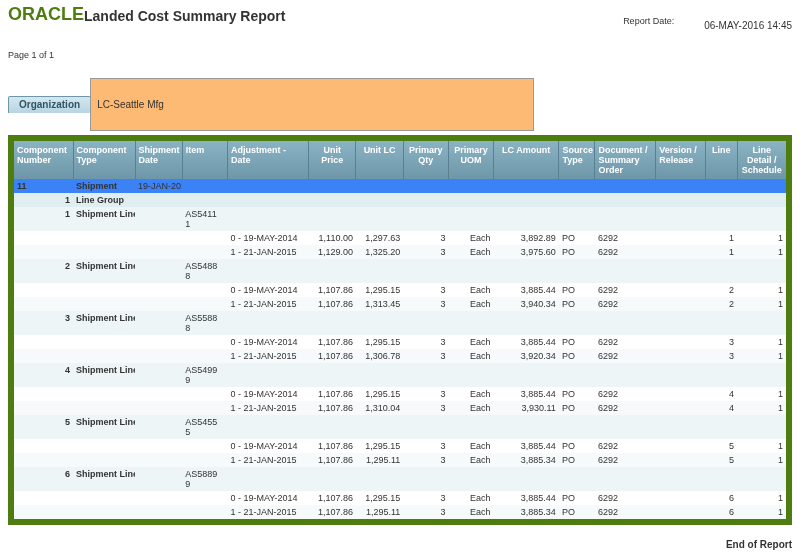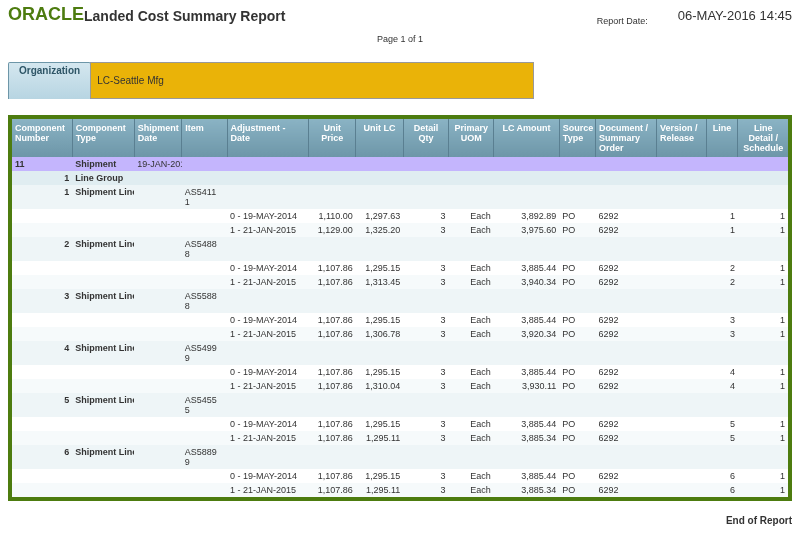--- a/index.html
+++ b/index.html
@@ -1,31 +1,31 @@
 <!DOCTYPE html>
 <html><head>
 <meta charset="utf-8">
 <style>
   html,body{margin:0;padding:0;font-family:Arial,Helvetica,sans-serif;font-size:10px;color:#333;background:#fff}
   .page{width:800px;height:560px;position:relative;box-sizing:border-box;padding:4px 8px}
   .logo{color:#4d7c0f;font-weight:bold;font-size:18px;letter-spacing:0px;font-family:Liberation Sans, sans-serif}
   .hdr{display:flex;align-items:flex-start}
   .title{flex:1;text-align:left;font-weight:bold;font-size:14px;margin-top:4px}
   .rdate-lbl{font-size:9px;margin-right:30px;margin-top:12px}
-  .rdate-val{font-size:13px;margin-top:4px}
-  .pagenum{text-align:center;font-size:9px;margin-top:8px}
-  .orgrow{margin-top:18px;display:flex;}
+  .rdate-val{font-size:10px;margin-top:16px}
+  .pagenum{text-align:left;font-size:9px;margin-top:19px}
+  .orgrow{margin-top:18px;display:flex;align-items:center}
   .orgtab{background:linear-gradient(#d4e7ef,#b7d5e2);border:1px solid #6d96a8;border-bottom:none;padding:2px 10px 3px 10px;font-weight:bold;font-size:10px;color:#2e5566;border-radius:2px 2px 0 0}
-  .orgbox{border:1px solid #999;padding:12px 6px;font-size:10px;width:430px;margin-left:-1px;background:#eab308}
-  table{border-collapse:collapse;width:100%;table-layout:fixed;margin-top:16px;border:4px solid #4d7c0f}
+  .orgbox{border:1px solid #999;padding:20px 6px;font-size:10px;width:430px;margin-left:-1px;background:#fdba74}
+  table{border-collapse:collapse;width:100%;table-layout:fixed;margin-top:4px;border:6px solid #4d7c0f}
   th{background:linear-gradient(#8ab3c4,#6d96a8);color:#fff;font-size:9px;font-weight:bold;padding:4px 3px;text-align:left;vertical-align:top;border-right:1px solid #5a7f91}
   th.r{text-align:center}
   td{font-size:9px;padding:2px 3px;vertical-align:top;white-space:nowrap;overflow:hidden}
   td.r{text-align:right}
-  tr.band-dark td{background:#c4b5fd}
+  tr.band-dark td{background:#3b82f6}
   tr.band-med td{background:#e0edf1}
   tr.band-light td{background:#eef5f7}
   tr.row-white td{background:#fff}
   tr.row-alt td{background:#f6fafb}
   .eor{text-align:right;font-weight:bold;font-size:10px;margin-top:14px}
   .bold{font-weight:bold}
   col.c1{width:55px}col.c2{width:55px}col.c3{width:42px}col.c4{width:40px}
   col.c5{width:72px}col.c6{width:42px}col.c7{width:42px}col.c8{width:40px}
   col.c9{width:40px}col.c10{width:58px}col.c11{width:32px}col.c12{width:54px}
   col.c13{width:44px}col.c14{width:28px}col.c15{width:46px}
@@ -67,21 +67,21 @@
   </colgroup>
   <thead>
     <tr>
       <th>Component Number</th>
       <th>Component Type</th>
       <th>Shipment Date</th>
       <th>Item</th>
       <th>Adjustment - Date</th>
       <th class="r">Unit Price</th>
       <th class="r">Unit LC</th>
-      <th class="r">Detail Qty</th>
+      <th class="r">Primary Qty</th>
       <th class="r">Primary UOM</th>
       <th class="r">LC Amount</th>
       <th>Source Type</th>
       <th>Document / Summary Order</th>
       <th>Version / Release</th>
       <th class="r">Line</th>
       <th class="r">Line Detail / Schedule</th>
     </tr>
   </thead>
   <tbody id="tbody">

